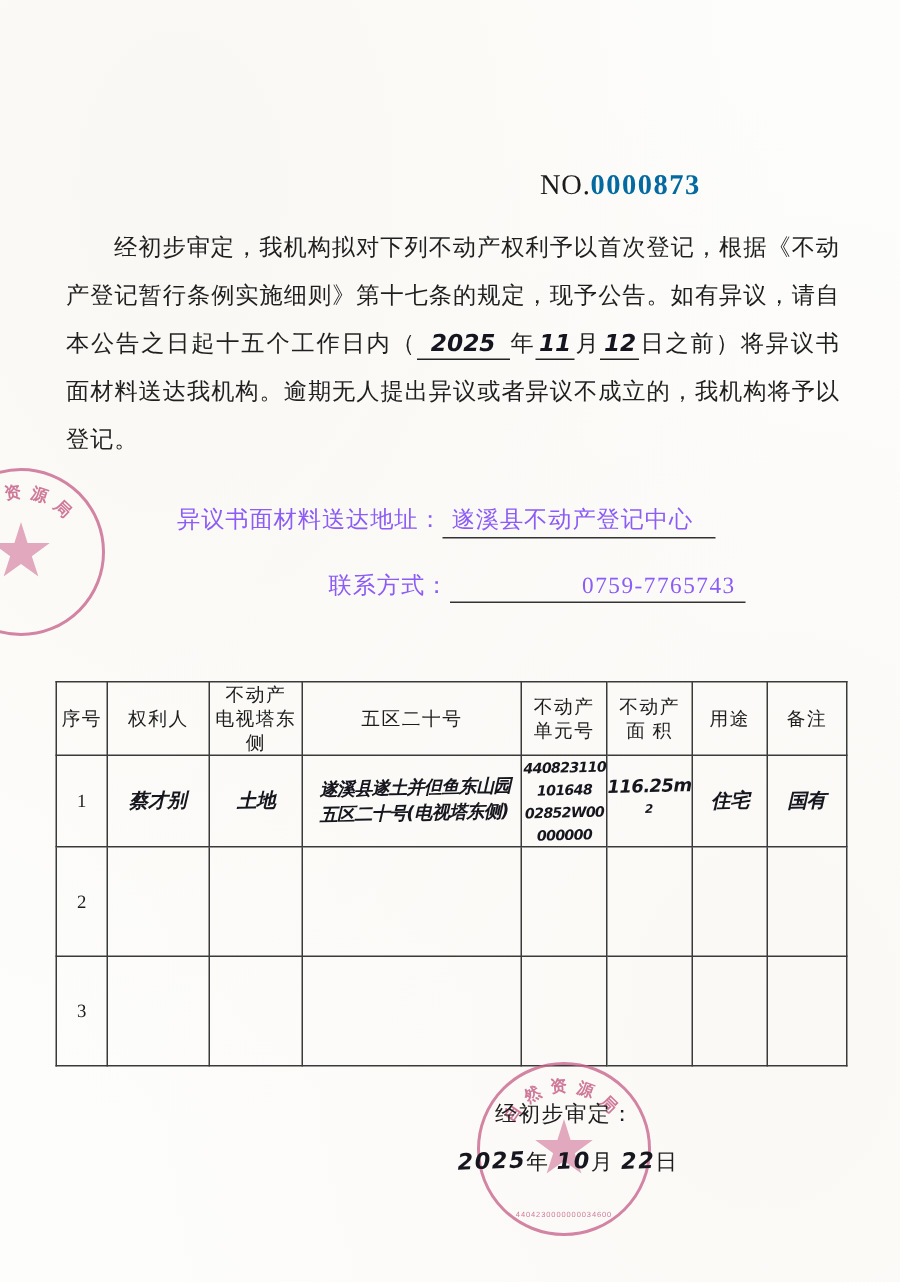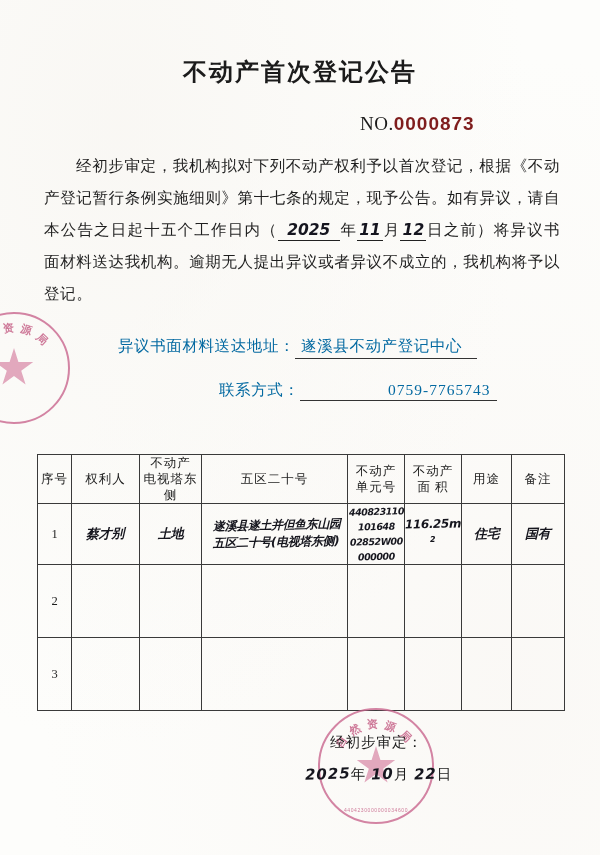--- a/index.html
+++ b/index.html
@@ -41,24 +41,24 @@
   .no-line {
     position: absolute;
     top: 113px;
     left: 360px;
     font-size: 19px;
     color: #1b1b1b;
     font-family: "Liberation Serif", "DejaVu Serif", serif;
     letter-spacing: 0.5px;
   }
   .no-digits {
-    color: #7f1d1d;
-    font-weight: bold;
-    letter-spacing: 1px;
-    font-family: Liberation Sans, sans-serif;
+    color: #0369a1;
+    font-weight: bold;
+    letter-spacing: 1px;
+    font-family: Liberation Serif, serif;
   }
   .body-text {
     position: absolute;
     top: 150px;
     left: 44px;
     width: 516px;
     font-size: 15.5px;
     line-height: 32px;
     color: #1f1f1f;
     text-align: justify;
@@ -80,21 +80,21 @@
     text-align: center;
     padding: 0 2px;
     line-height: 20px;
   }
   .fill-year { min-width: 58px; }
   .fill-md   { min-width: 22px; }
 
   .field-row {
     position: absolute;
     font-size: 15.5px;
-    color: #0369a1;
+    color: #8b5cf6;
     letter-spacing: 0.6px;
     font-family: "Liberation Serif", "DejaVu Serif", serif;
     white-space: nowrap;
   }
   .field-addr { top: 336px; left: 118px; }
   .field-tel  { top: 380px; left: 219px; text-align: right; }
   .field-val {
     display: inline-block;
     border-bottom: 1.1px solid #333;
     padding: 0 6px 1px 6px;
@@ -241,21 +241,20 @@
     letter-spacing: 0.6px;
     font-family: "Liberation Sans", sans-serif;
   }
 </style>
 </head>
 <body>
 
 <div class="page">
   <div class="paper-tint"></div>
 
-  <div class="doc-title">不动产首次登记公告</div>
 
   <div class="no-line">
     <span>NO.</span><span class="no-digits">0000873</span>
   </div>
 
   <div class="body-text">
     <span class="indent"></span><span>经初步审定，我机构拟对下列不动产权利予以首次登记，根据《不动产登记暂行条例实施细则》第十七条的规定，现予公告。如有异议，请自本公告之日起十五个工作日内（</span><span class="fill-u fill-year hand">2025</span><span>年</span><span class="fill-u fill-md hand">11</span><span>月</span><span class="fill-u fill-md hand">12</span><span>日之前）将异议书面材料送达我机构。逾期无人提出异议或者异议不成立的，我机构将予以登记。</span>
   </div>
 
   <div class="field-row field-addr">

